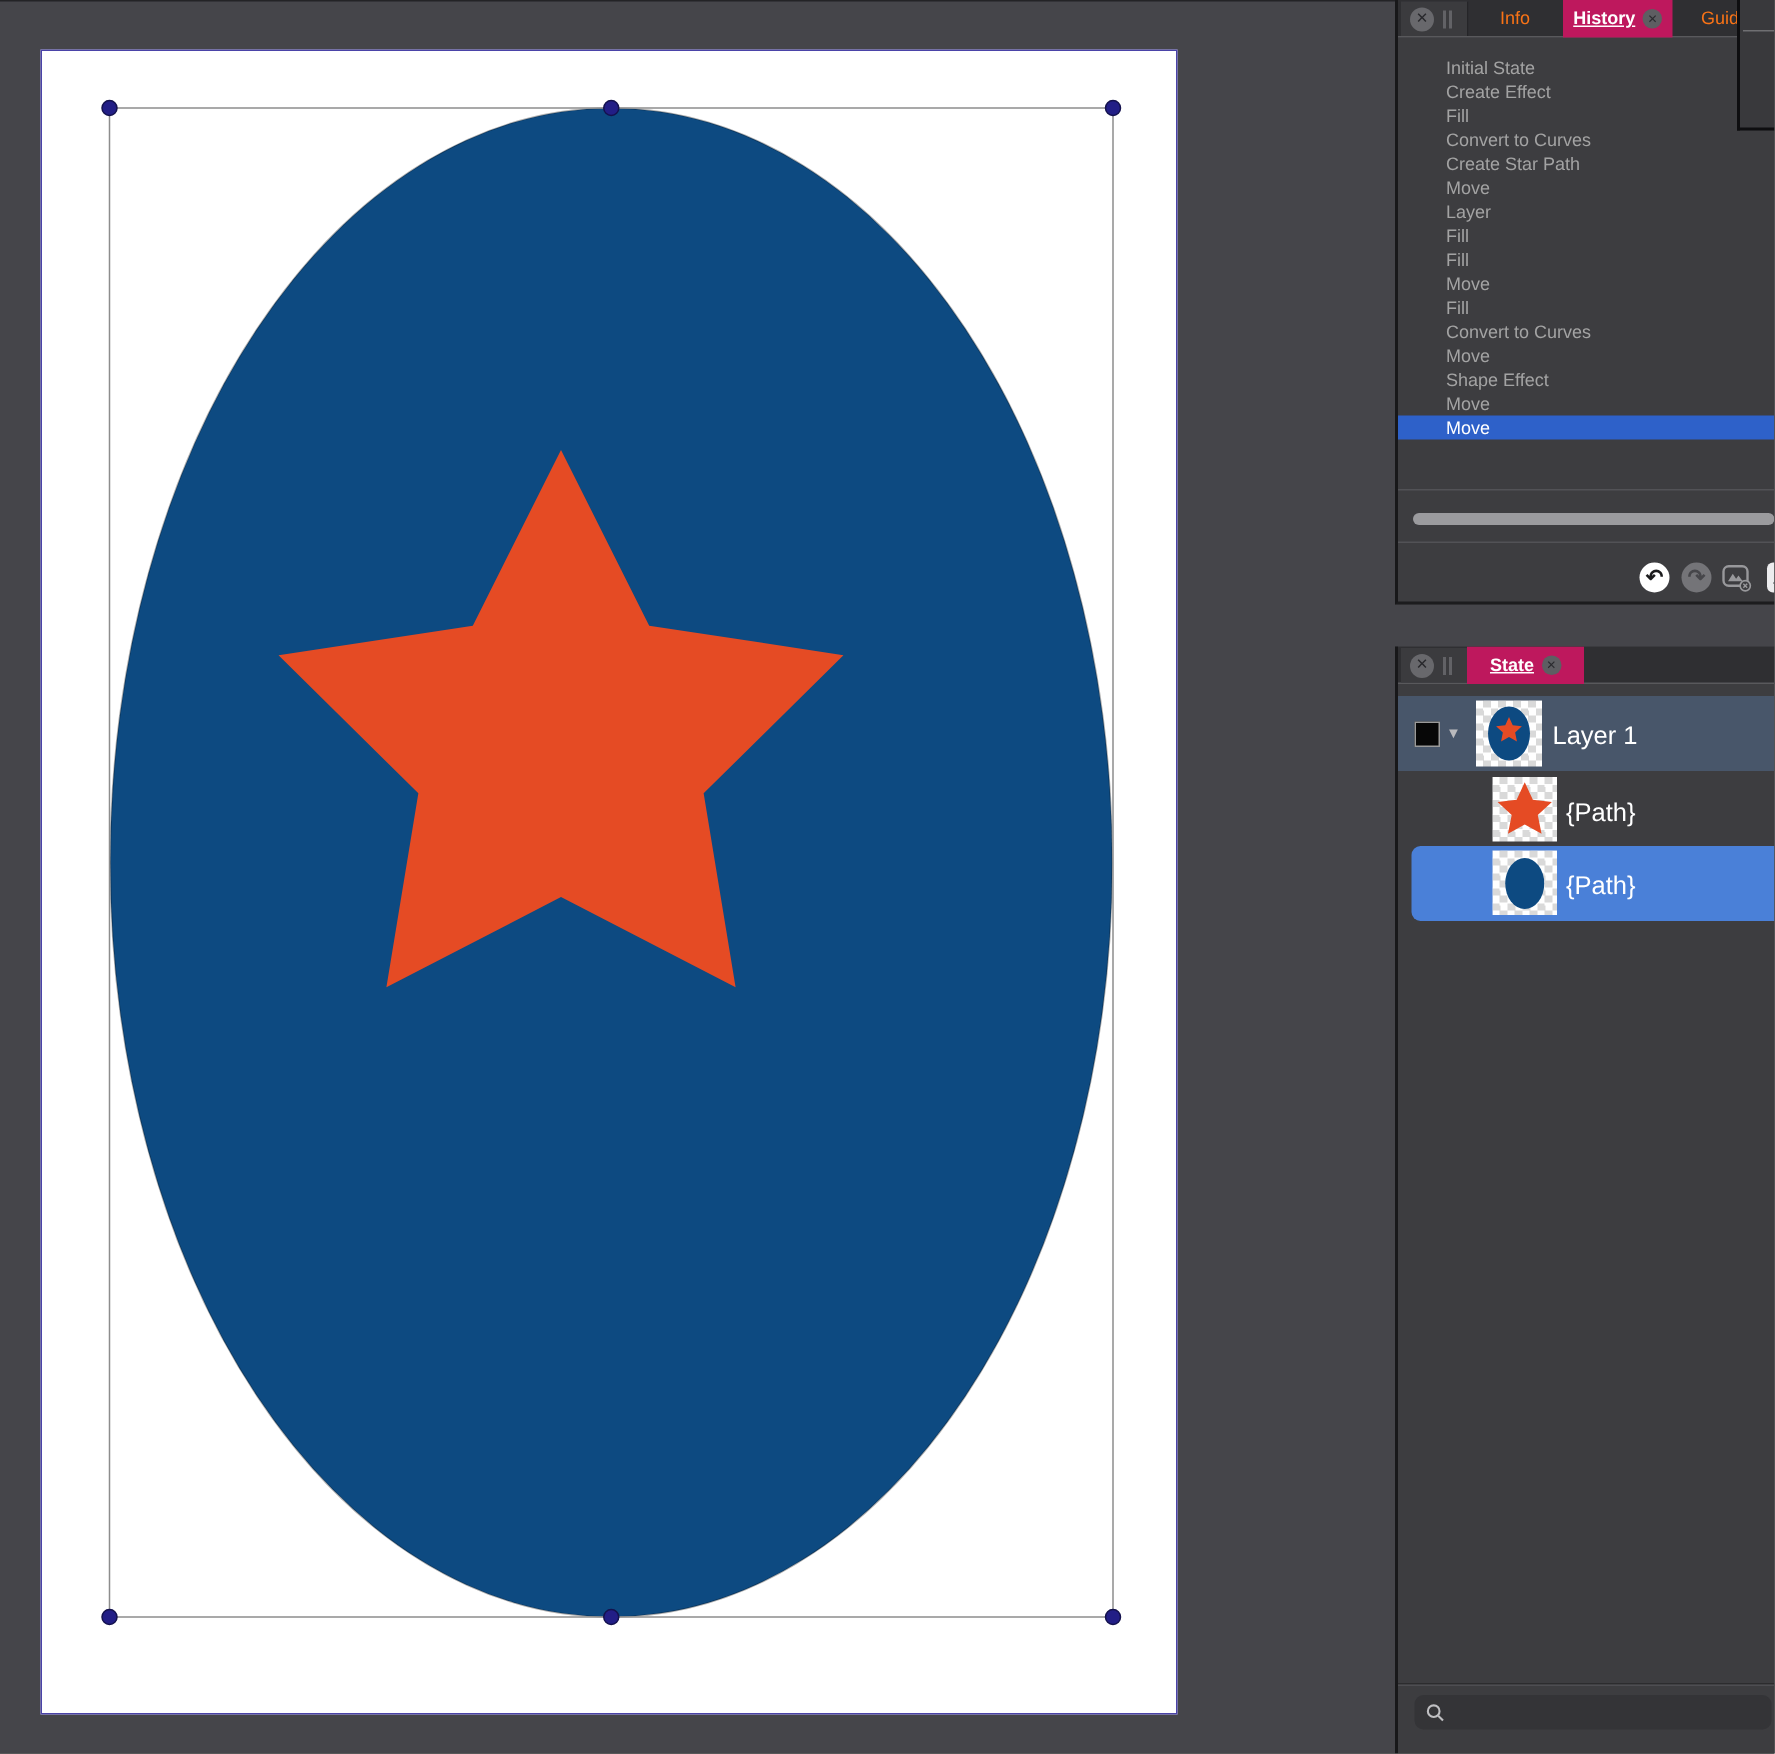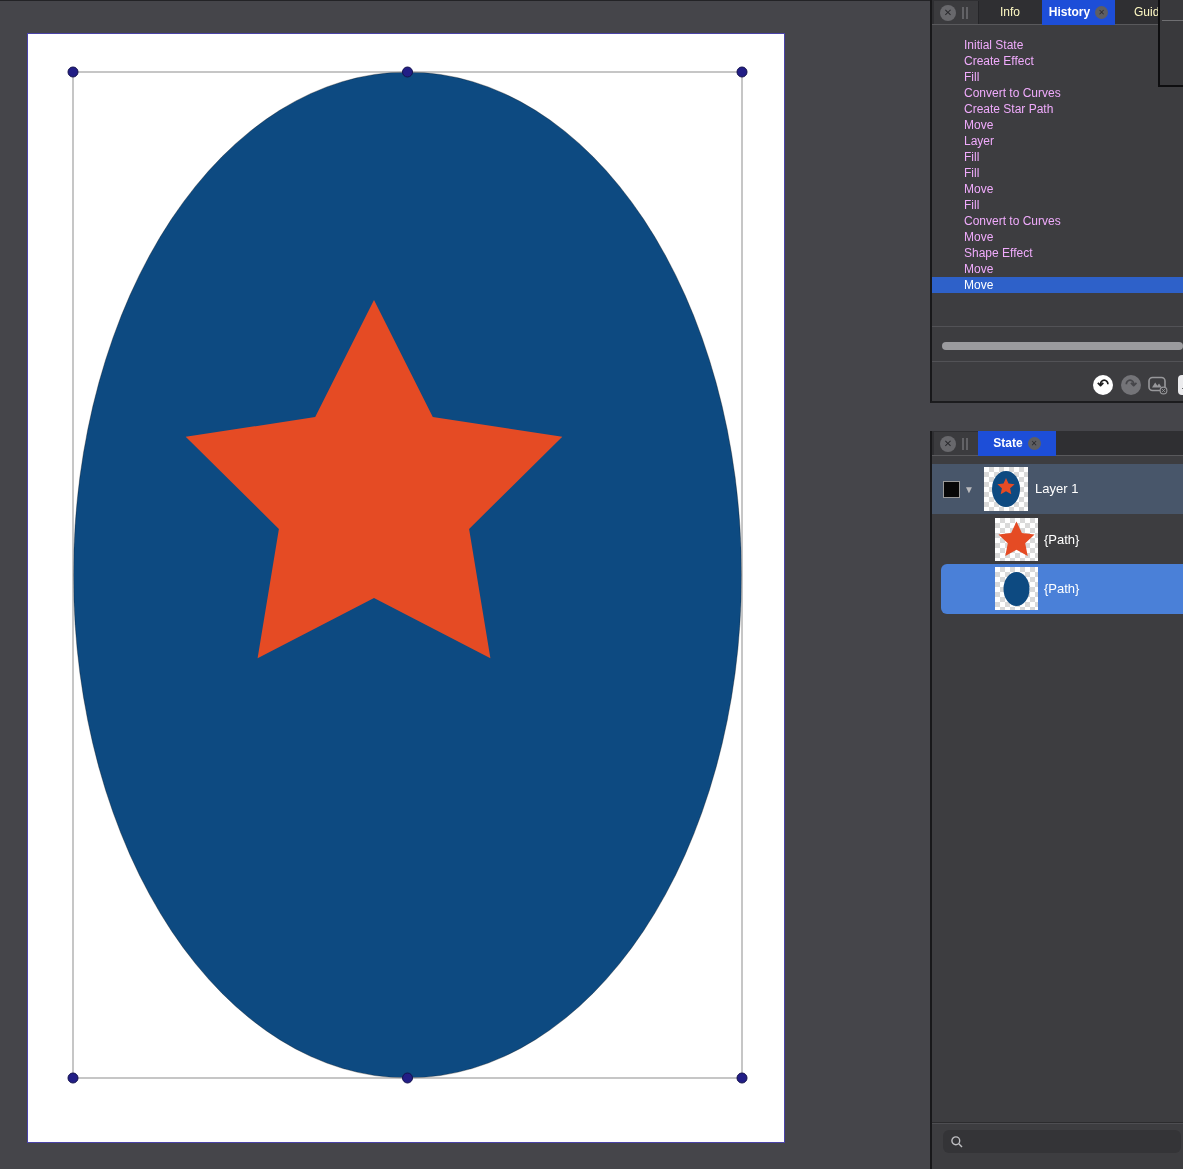--- a/index.html
+++ b/index.html
@@ -21,29 +21,29 @@
   .layers-panel{top:431px;height:738px;}
   .tabbar{position:absolute;left:0;right:0;top:0;height:24px;background:#2f2f32;
        border-bottom:1px solid #59595c;}
   .util-seg{position:absolute;left:2px;top:1px;width:44px;height:23px;background:#3b3b3e;
        border-right:1px solid #252528;display:flex;align-items:center;}
   .close-circle{width:16px;height:16px;border-radius:50%;background:#68686c;color:#28282c;
        font-size:10px;line-height:16px;text-align:center;margin-left:6px;flex:none;}
   .grip{margin-left:6px;display:flex;gap:2px;}
   .grip i{display:block;width:2px;height:12px;background:#626266;}
   .tab{position:absolute;top:0;height:20px;line-height:24px;text-align:center;
-       color:#fef9c3;font-size:12px;}
-  .tab.active{background:#1d4ed8;color:#ffffff;font-weight:bold;height:25px;z-index:2;}
+       color:#f97316;font-size:12px;}
+  .tab.active{background:#be185d;color:#ffffff;font-weight:bold;height:25px;z-index:2;text-decoration:underline;}
   .tab-close{display:inline-block;width:13px;height:13px;border-radius:50%;background:#5e5e62;
        color:#2a2a2e;font-size:8px;line-height:13px;font-weight:normal;margin-left:5px;
        vertical-align:1px;}
 
   
   .hlist{position:absolute;left:0;right:0;top:37px;}
-  .hitem{height:16px;line-height:16px;padding-left:32px;font-size:12px;color:#f0abfc;}
+  .hitem{height:16px;line-height:16px;padding-left:32px;font-size:12px;color:#a3a3a3;}
   .hitem.selected{background:#2e61c9;color:#ffffff;}
   .groove{position:absolute;left:0;right:0;height:1px;background:#525256;}
   .hslider{position:absolute;left:10px;right:0;top:342px;height:8px;background:#9b9b9e;
        border-radius:4px;}
   .circle-btn{position:absolute;width:20px;height:20px;border-radius:50%;text-align:center;
        line-height:19px;font-size:14px;font-weight:bold;}
   .undo-btn{left:161px;top:375px;background:#ffffff;color:#1b1b1d;}
   .redo-btn{left:189px;top:375px;background:#747478;color:#46464a;}
   .snap-btn{position:absolute;left:216px;top:375px;width:20px;height:20px;}
   .partial-btn{position:absolute;left:246px;top:375px;width:18px;height:20px;
@@ -59,21 +59,21 @@
   .row-ellipse{top:133px;height:50px;left:9px;right:-6px;background:#4a80d8;border-radius:6px;}
   .vis-check{position:absolute;left:11px;top:17px;width:15px;height:15px;background:#070707;
        border:1px solid #9a9a9a;}
   .chev{position:absolute;left:32px;top:20px;color:#bababd;font-size:10px;}
   .thumb{position:absolute;background-image:conic-gradient(#d9d9d9 25%,#ffffff 25% 50%,#d9d9d9 50% 75%,#ffffff 75%);
        background-size:10px 10px;}
   .thumb svg{display:block;}
   .thumb-l1{left:52px;top:3px;width:44px;height:44px;}
   .thumb-star{left:63px;top:2px;width:43px;height:43px;}
   .thumb-ell{left:54px;top:3px;width:43px;height:43px;}
-  .row-label{position:absolute;font-size:13px;color:#ffffff;}
+  .row-label{position:absolute;font-size:17px;color:#ffffff;}
   .lbl-l1{left:103px;top:17px;}
   .lbl-star{left:112px;top:16px;}
   .lbl-ell{left:103px;top:17px;}
 
   
   .search-sep-d{position:absolute;left:0;right:0;top:691px;height:1px;background:#2c2c2e;}
   .search-sep-l{position:absolute;left:0;right:0;top:692px;height:1px;background:#4e4e52;}
   .search-box{position:absolute;left:11px;right:2px;top:699px;height:23px;background:#343437;
        border-radius:6px;display:flex;align-items:center;}
   .search-box input{flex:1;background:transparent;border:none;outline:none;color:#ddd;

